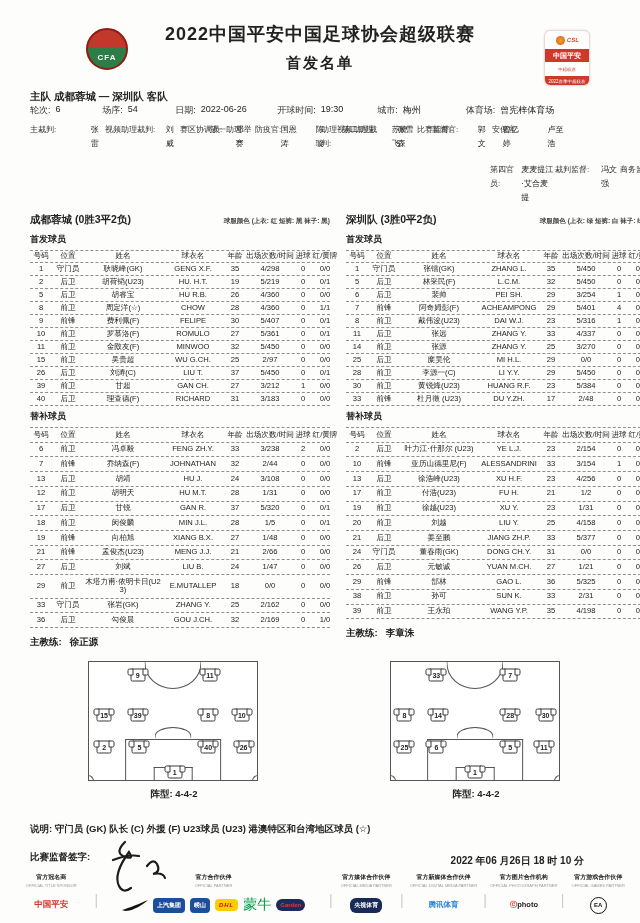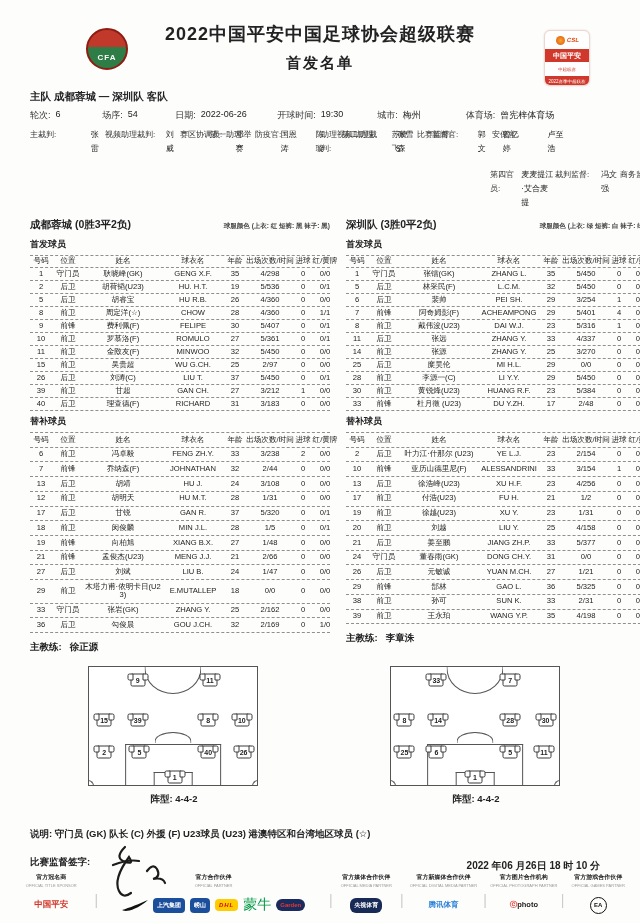--- a/index.html
+++ b/index.html
@@ -22,21 +22,21 @@
                  display:flex; align-items:center; justify-content:center; }
   .badge .mini { height:14px; color:#d0382b; font-size:4.5px; display:flex; align-items:center; justify-content:center; }
   .badge .season { height:11px; background:#d0382b; color:#fff; font-size:4.5px;
                    display:flex; align-items:center; justify-content:center; }
   .titles { text-align:center; padding-top:22px; }
   .title { font-size:18px; font-weight:bold; letter-spacing:1px; }
   .subtitle { font-size:15px; font-weight:bold; margin-top:8px; letter-spacing:2px; }
 
   
   .matchinfo { padding:2px 30px 0 30px; }
-  .teams-line { font-size:10.5px; font-weight:bold; margin-bottom:5px; }
+  .teams-line { font-size:10.5px; font-weight:bold; }
   .info-pairs { display:flex; font-size:9px; margin-bottom:6px;text-align:center; }
   .info-pairs .off-row { display:inline-flex; }
   .info-pairs .off-row:nth-child(1){ width:75px; } .info-pairs .off-row:nth-child(2){ width:76px; }
   .info-pairs .off-row:nth-child(3){ width:106px; } .info-pairs .off-row:nth-child(4){ width:104px; }
   .info-pairs .off-row:nth-child(5){ width:92px; } .info-pairs .off-row:nth-child(6){ width:150px; }
   .off-label { color:#333; }
   .off-value { margin-left:5px; }
   .officials { display:flex; }
   .off-col { display:flex; flex-direction:row; font-size:8px; line-height:14px; }
   .off-col .off-row { display:flex; }
@@ -81,21 +81,21 @@
   .jersey::before { left:-4px; border-radius:2px 0 0 2px; }
   .jersey::after { right:-4px; border-radius:0 2px 2px 0; }
   .jnum { font-size:7px; font-weight:bold; }
   .formation-label { text-align:center; font-size:9.5px; font-weight:bold; margin-top:7px; }
 
   
   .legend { padding:22px 30px 0 30px; font-size:9.5px; font-weight:bold; }
   .sig-row { position:relative; padding:10px 30px 0 30px; height:58px; }
   .sig-label { font-size:9.5px; font-weight:bold; }
   .sig-scribble { position:absolute; left:95px; top:0; }
-  .datetime { position:absolute; right:40px; top:18px; font-size:10px; font-weight:bold; }
+  .datetime { position:absolute; right:56px; top:18px; font-size:10px; font-weight:bold; }
 
   footer { position:absolute; left:0; right:0; bottom:8px; padding:0 14px; }
   .sponsor-row { display:flex; align-items:flex-start; }
   .sp-group { display:flex; flex-direction:column; align-items:center; }
   .sp-label { font-size:6px; font-weight:bold; white-space:nowrap; }
   .sp-sub { font-size:4px; color:#999; white-space:nowrap; margin-top:1px; }
   .sp-logos { display:flex; align-items:center; gap:5px; margin-top:7px; height:20px; }
   .sep { align-self:center; color:#ccc; font-size:14px; margin:12px 6px 0 6px; }
   .g1 { width:86px; } .g2 { width:252px; } .g3 { width:64px; } .g4 { width:70px; } .g5 { width:62px; } .g6 { width:64px; }
   .chip { border-radius:4px; font-weight:bold; display:flex; align-items:center; justify-content:center;
@@ -260,21 +260,21 @@
               <span class="td">4/298</span>
               <span class="td">0</span>
               <span class="td">0/0</span>
             </div>
             <div class="tr">
               <span class="td">2</span>
               <span class="td">后卫</span>
               <span class="td">胡荷韬(U23)</span>
               <span class="td">HU. H.T.</span>
               <span class="td">19</span>
-              <span class="td">5/536</span>
+              <span class="td">5/219</span>
               <span class="td">0</span>
               <span class="td">0/1</span>
             </div>
             <div class="tr">
               <span class="td">5</span>
               <span class="td">后卫</span>
               <span class="td">胡睿宝</span>
               <span class="td">HU R.B.</span>
               <span class="td">26</span>
               <span class="td">4/360</span>

